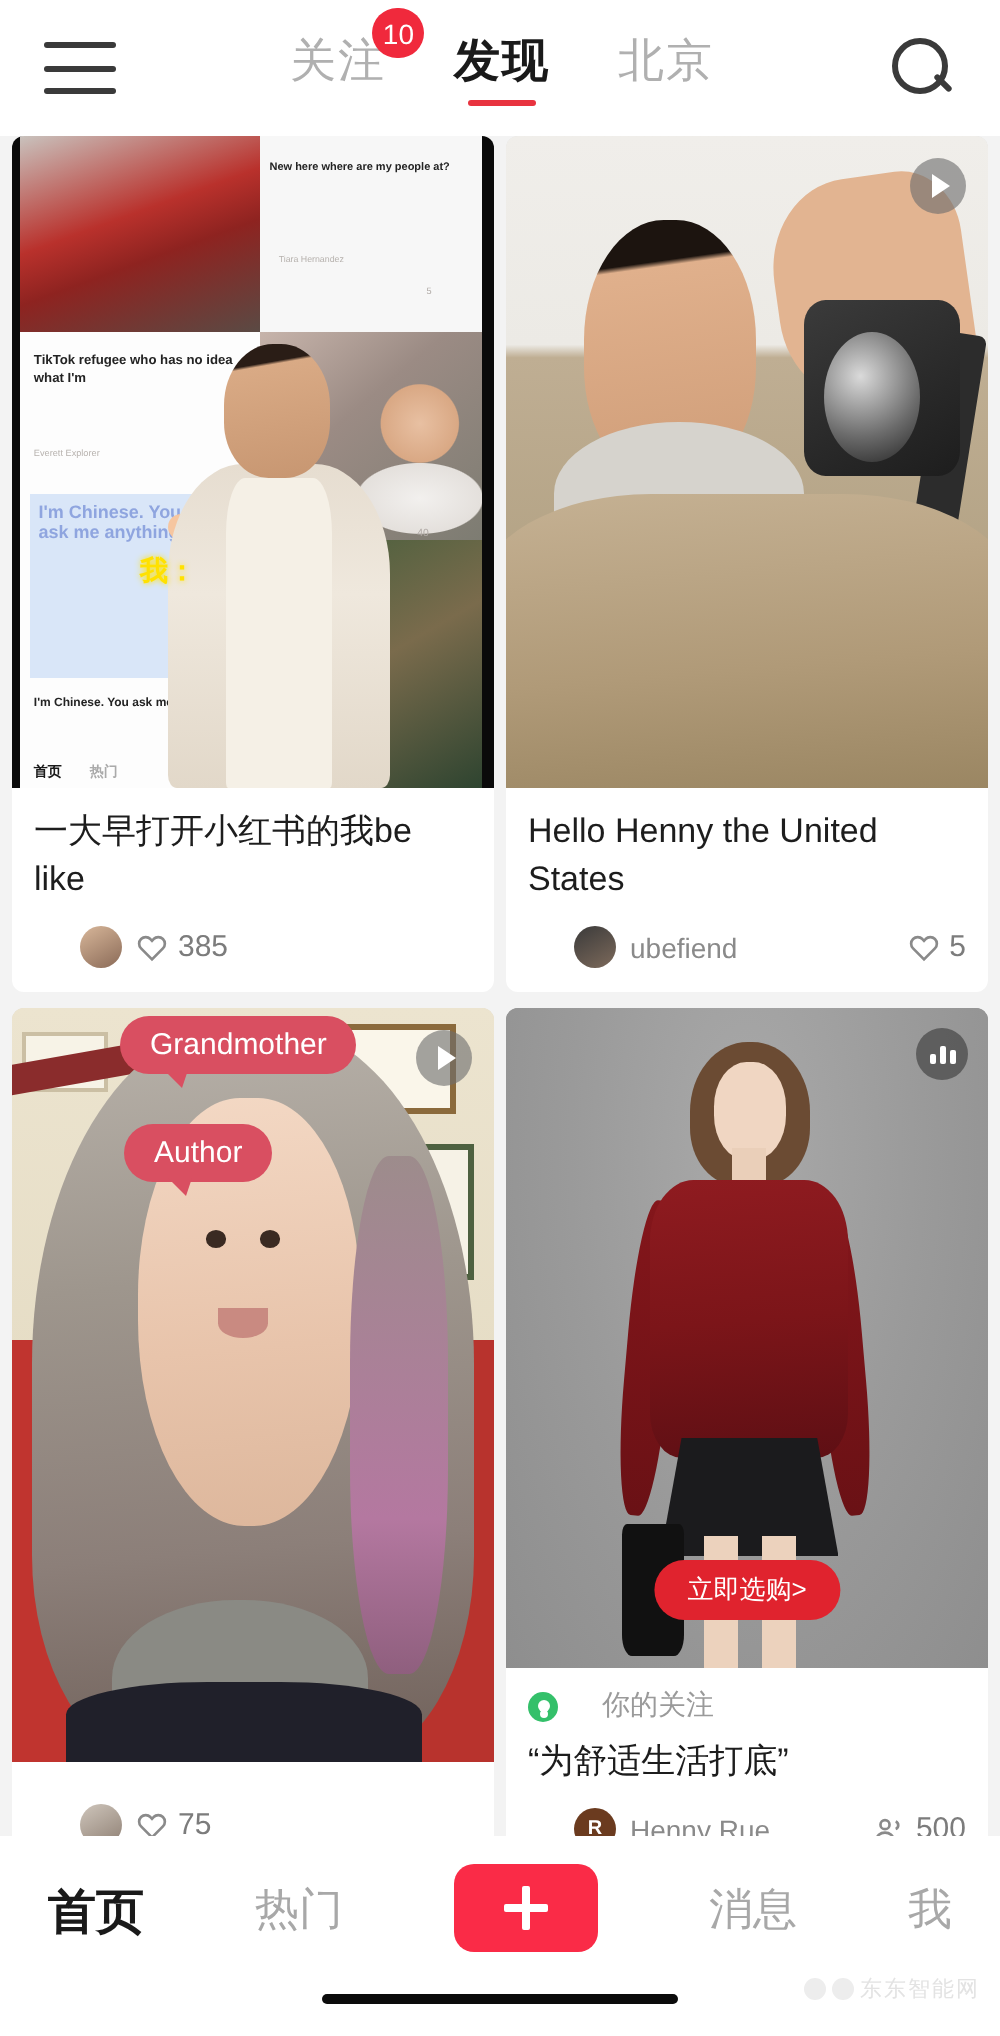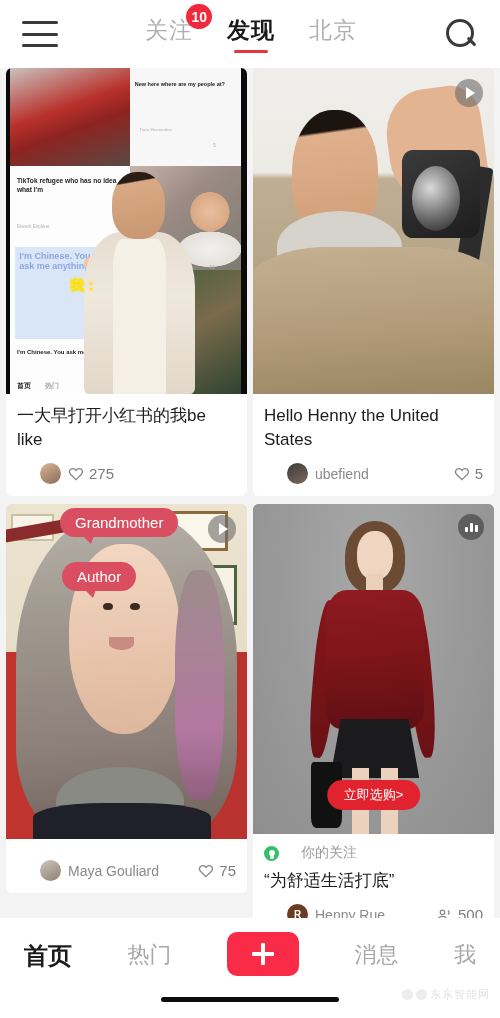--- a/index.html
+++ b/index.html
@@ -23,21 +23,21 @@
   .nav-tab { position:relative; font-size:23px; color:#b0b0b0; letter-spacing:1px;
     padding-bottom:7px; cursor:pointer; white-space:nowrap; }
   .nav-tab.active { color:#1a1a1a; font-weight:bold; }
   .nav-tab.active::after {
     content:""; position:absolute; left:50%; transform:translateX(-50%);
     bottom:0; width:34px; height:3px; background:#e8333f; border-radius:2px;
   }
   .badge {
     position:absolute; top:-11px; right:-19px; min-width:25px; height:25px;
     background:#f0293c; color:#fff; border-radius:13px; font-size:14px;
-    font-weight:bold; display:flex; align-items:center; justify-content:center;
+    font-weight:normal; display:flex; align-items:center; justify-content:center;
     padding:0 5px; letter-spacing:0;
   }
   .search-ico { width:34px; height:34px; position:relative; cursor:pointer; }
   .search-ico::before { content:""; position:absolute; left:2px; top:2px;
     width:22px; height:22px; border:3px solid #3a3a3a; border-radius:50%; }
   .search-ico::after { content:""; position:absolute; left:22px; top:23px;
     width:11px; height:3px; background:#3a3a3a; border-radius:2px;
     transform:rotate(45deg); }
 
   
@@ -321,28 +321,28 @@
             </div>
           </div>
           <div class="card-body">
             <div class="card-title">一大早打开小红书的我be like</div>
             <div class="card-foot">
               <div class="avatar av1"></div>
               <div class="likes">
                 <svg class="heart" viewBox="0 0 24 24" fill="none" stroke="#8a8a8a" stroke-width="2">
                   <path d="M12 20.5 3.8 12.3a4.9 4.9 0 1 1 7-7l1.2 1.3 1.2-1.3a4.9 4.9 0 1 1 7 7z"></path>
                 </svg>
-                <span>275</span>
+                <span>385</span>
               </div>
             </div>
           </div>
         </div>
 
         <div class="card">
-          <div class="media" style="height:335px">
+          <div class="media" style="height:377px">
             <div class="gm">
               <div class="gm-wall"></div>
               <div class="gm-f3"></div>
                 <div class="gm-bar"></div>
               <div class="gm-f1"></div>
                 <div class="gm-f2"></div>
               <div class="gm-chair"></div>
                 <div class="gm-chair2"></div>
               <div class="gm-hair">
                 <div class="gm-face">
@@ -355,21 +355,20 @@
                 <div class="gm-jkt"></div>
               </div>
             </div>
             <div class="play"></div>
             <div class="bubble b-grand">Grandmother</div>
             <div class="bubble b-auth">Author</div>
           </div>
           <div class="card-body">
             <div class="card-foot">
               <div class="avatar av3"></div>
-              <div class="author">Maya Gouliard</div>
               <div class="likes">
                 <svg class="heart" viewBox="0 0 24 24" fill="none" stroke="#8a8a8a" stroke-width="2">
                   <path d="M12 20.5 3.8 12.3a4.9 4.9 0 1 1 7-7l1.2 1.3 1.2-1.3a4.9 4.9 0 1 1 7 7z"></path>
                 </svg>
                 <span>75</span>
               </div>
             </div>
           </div>
         </div>
       </div>

